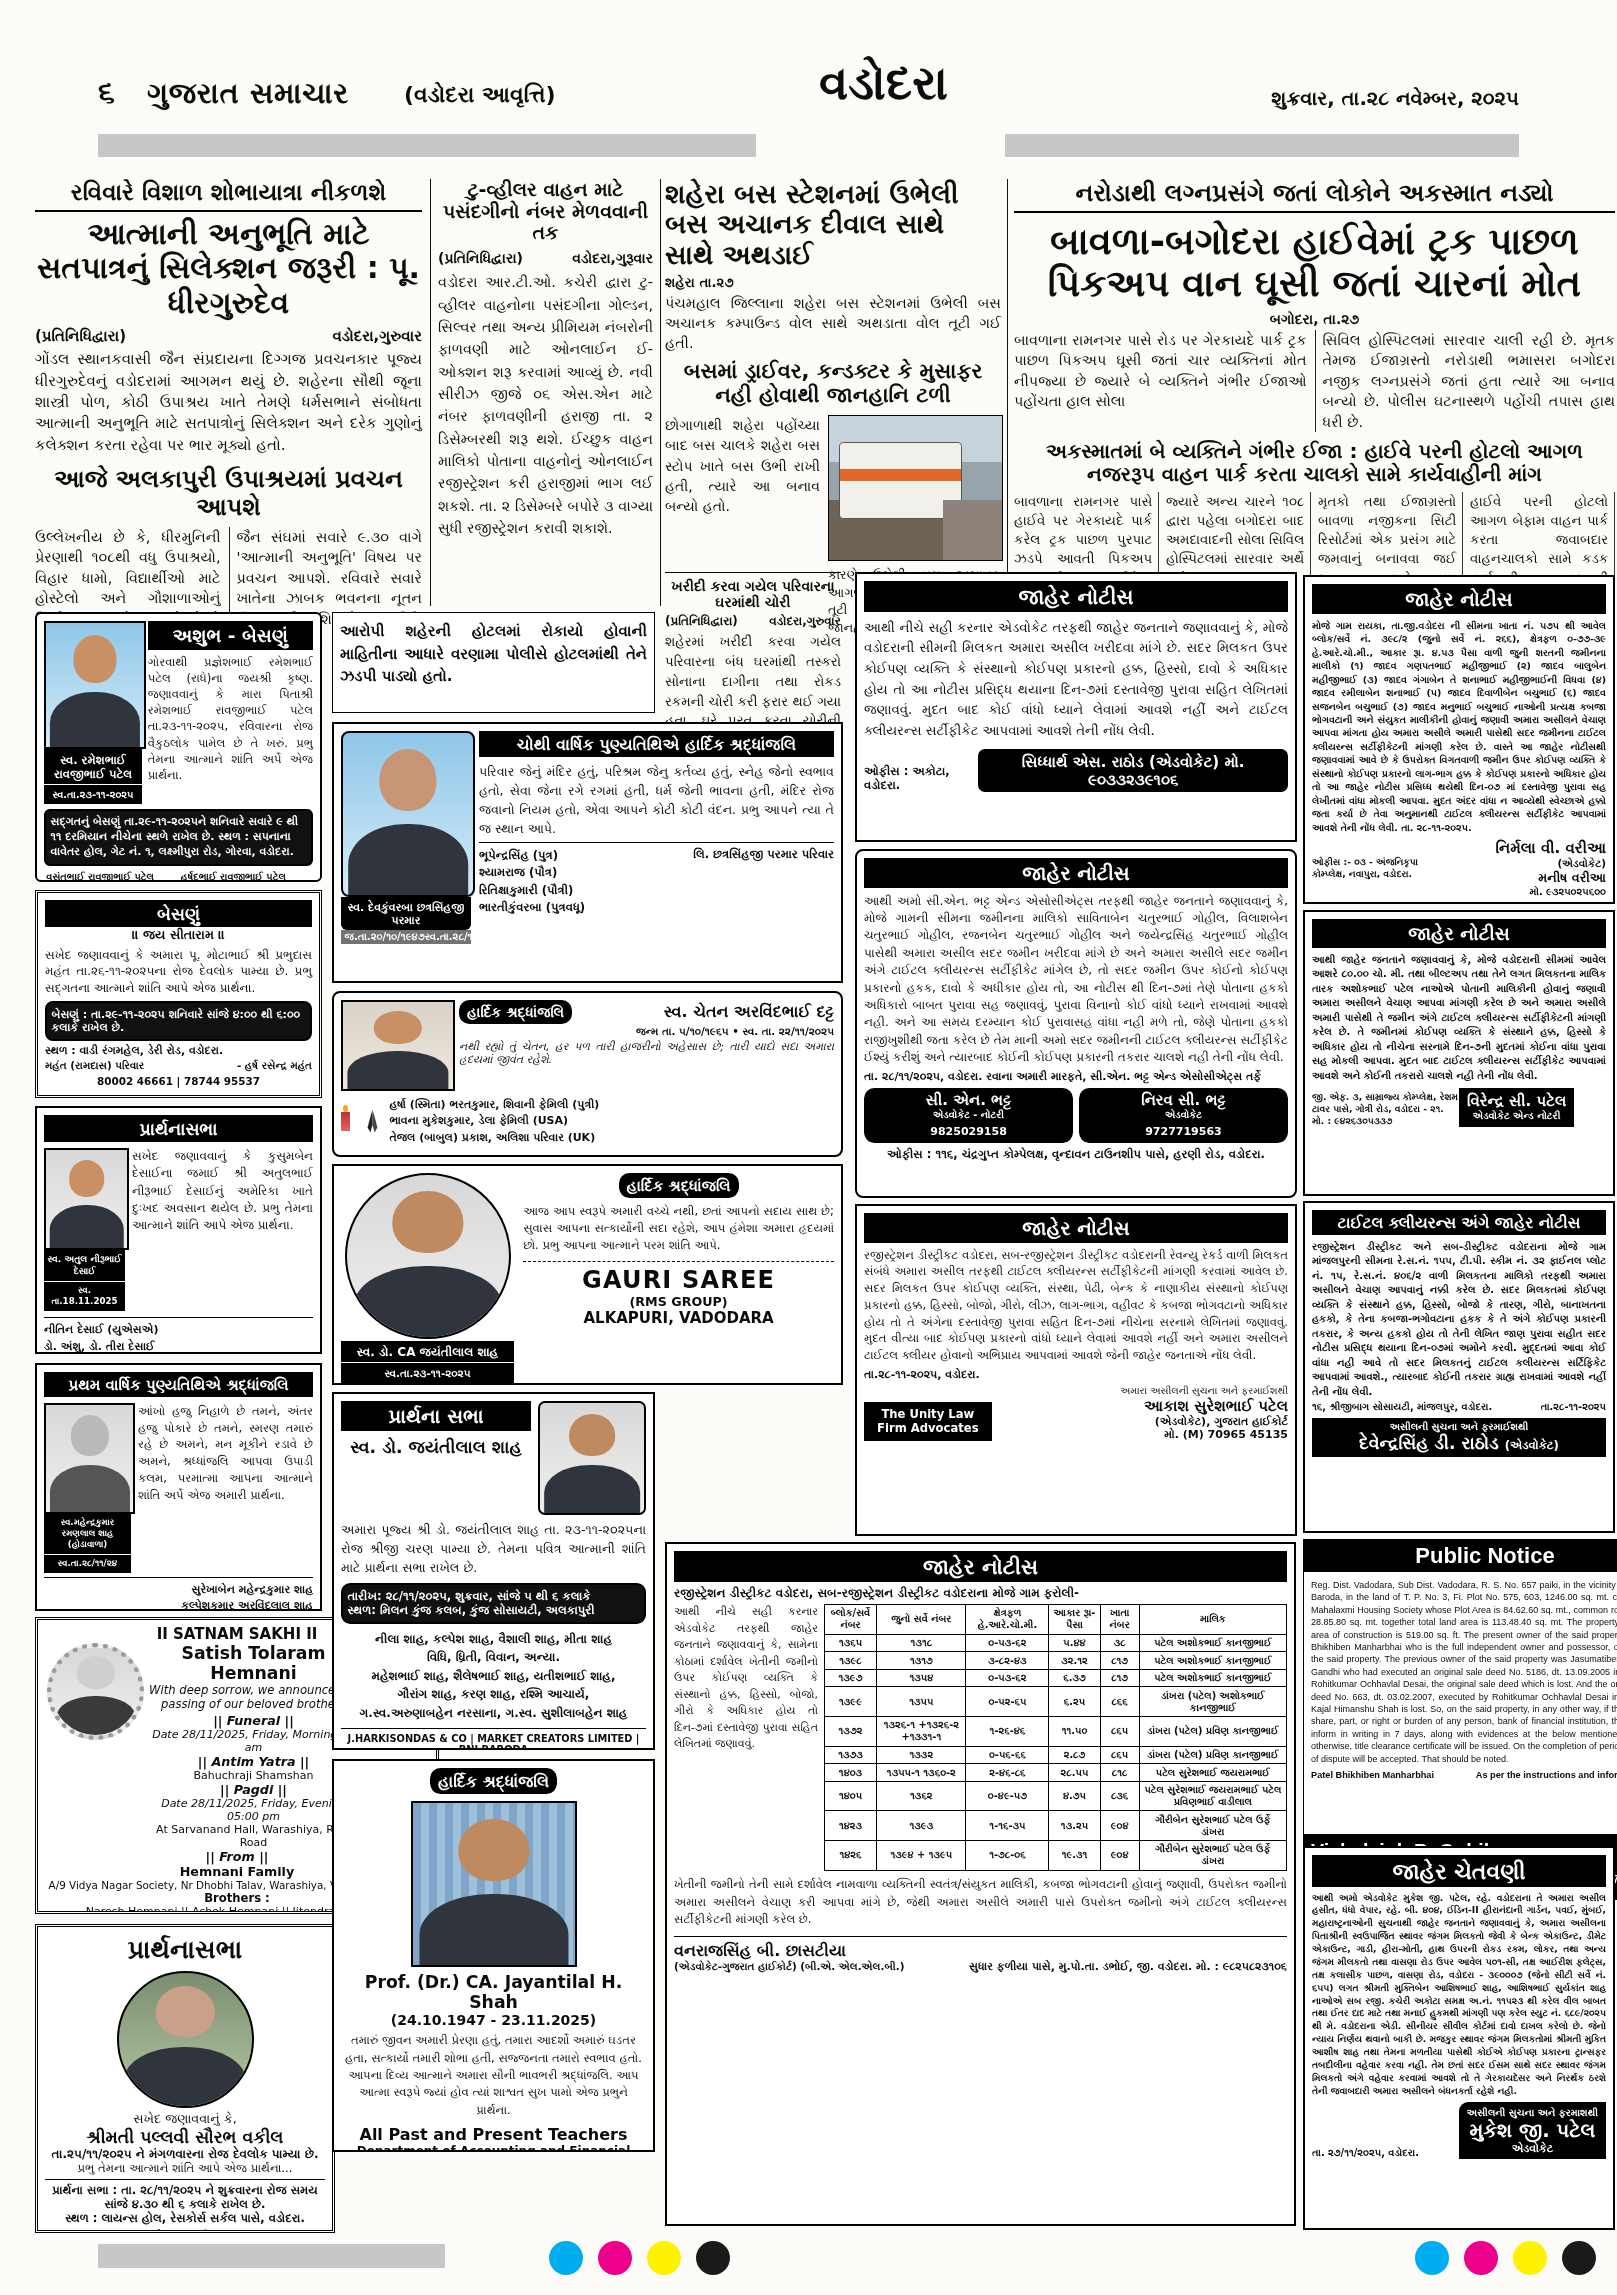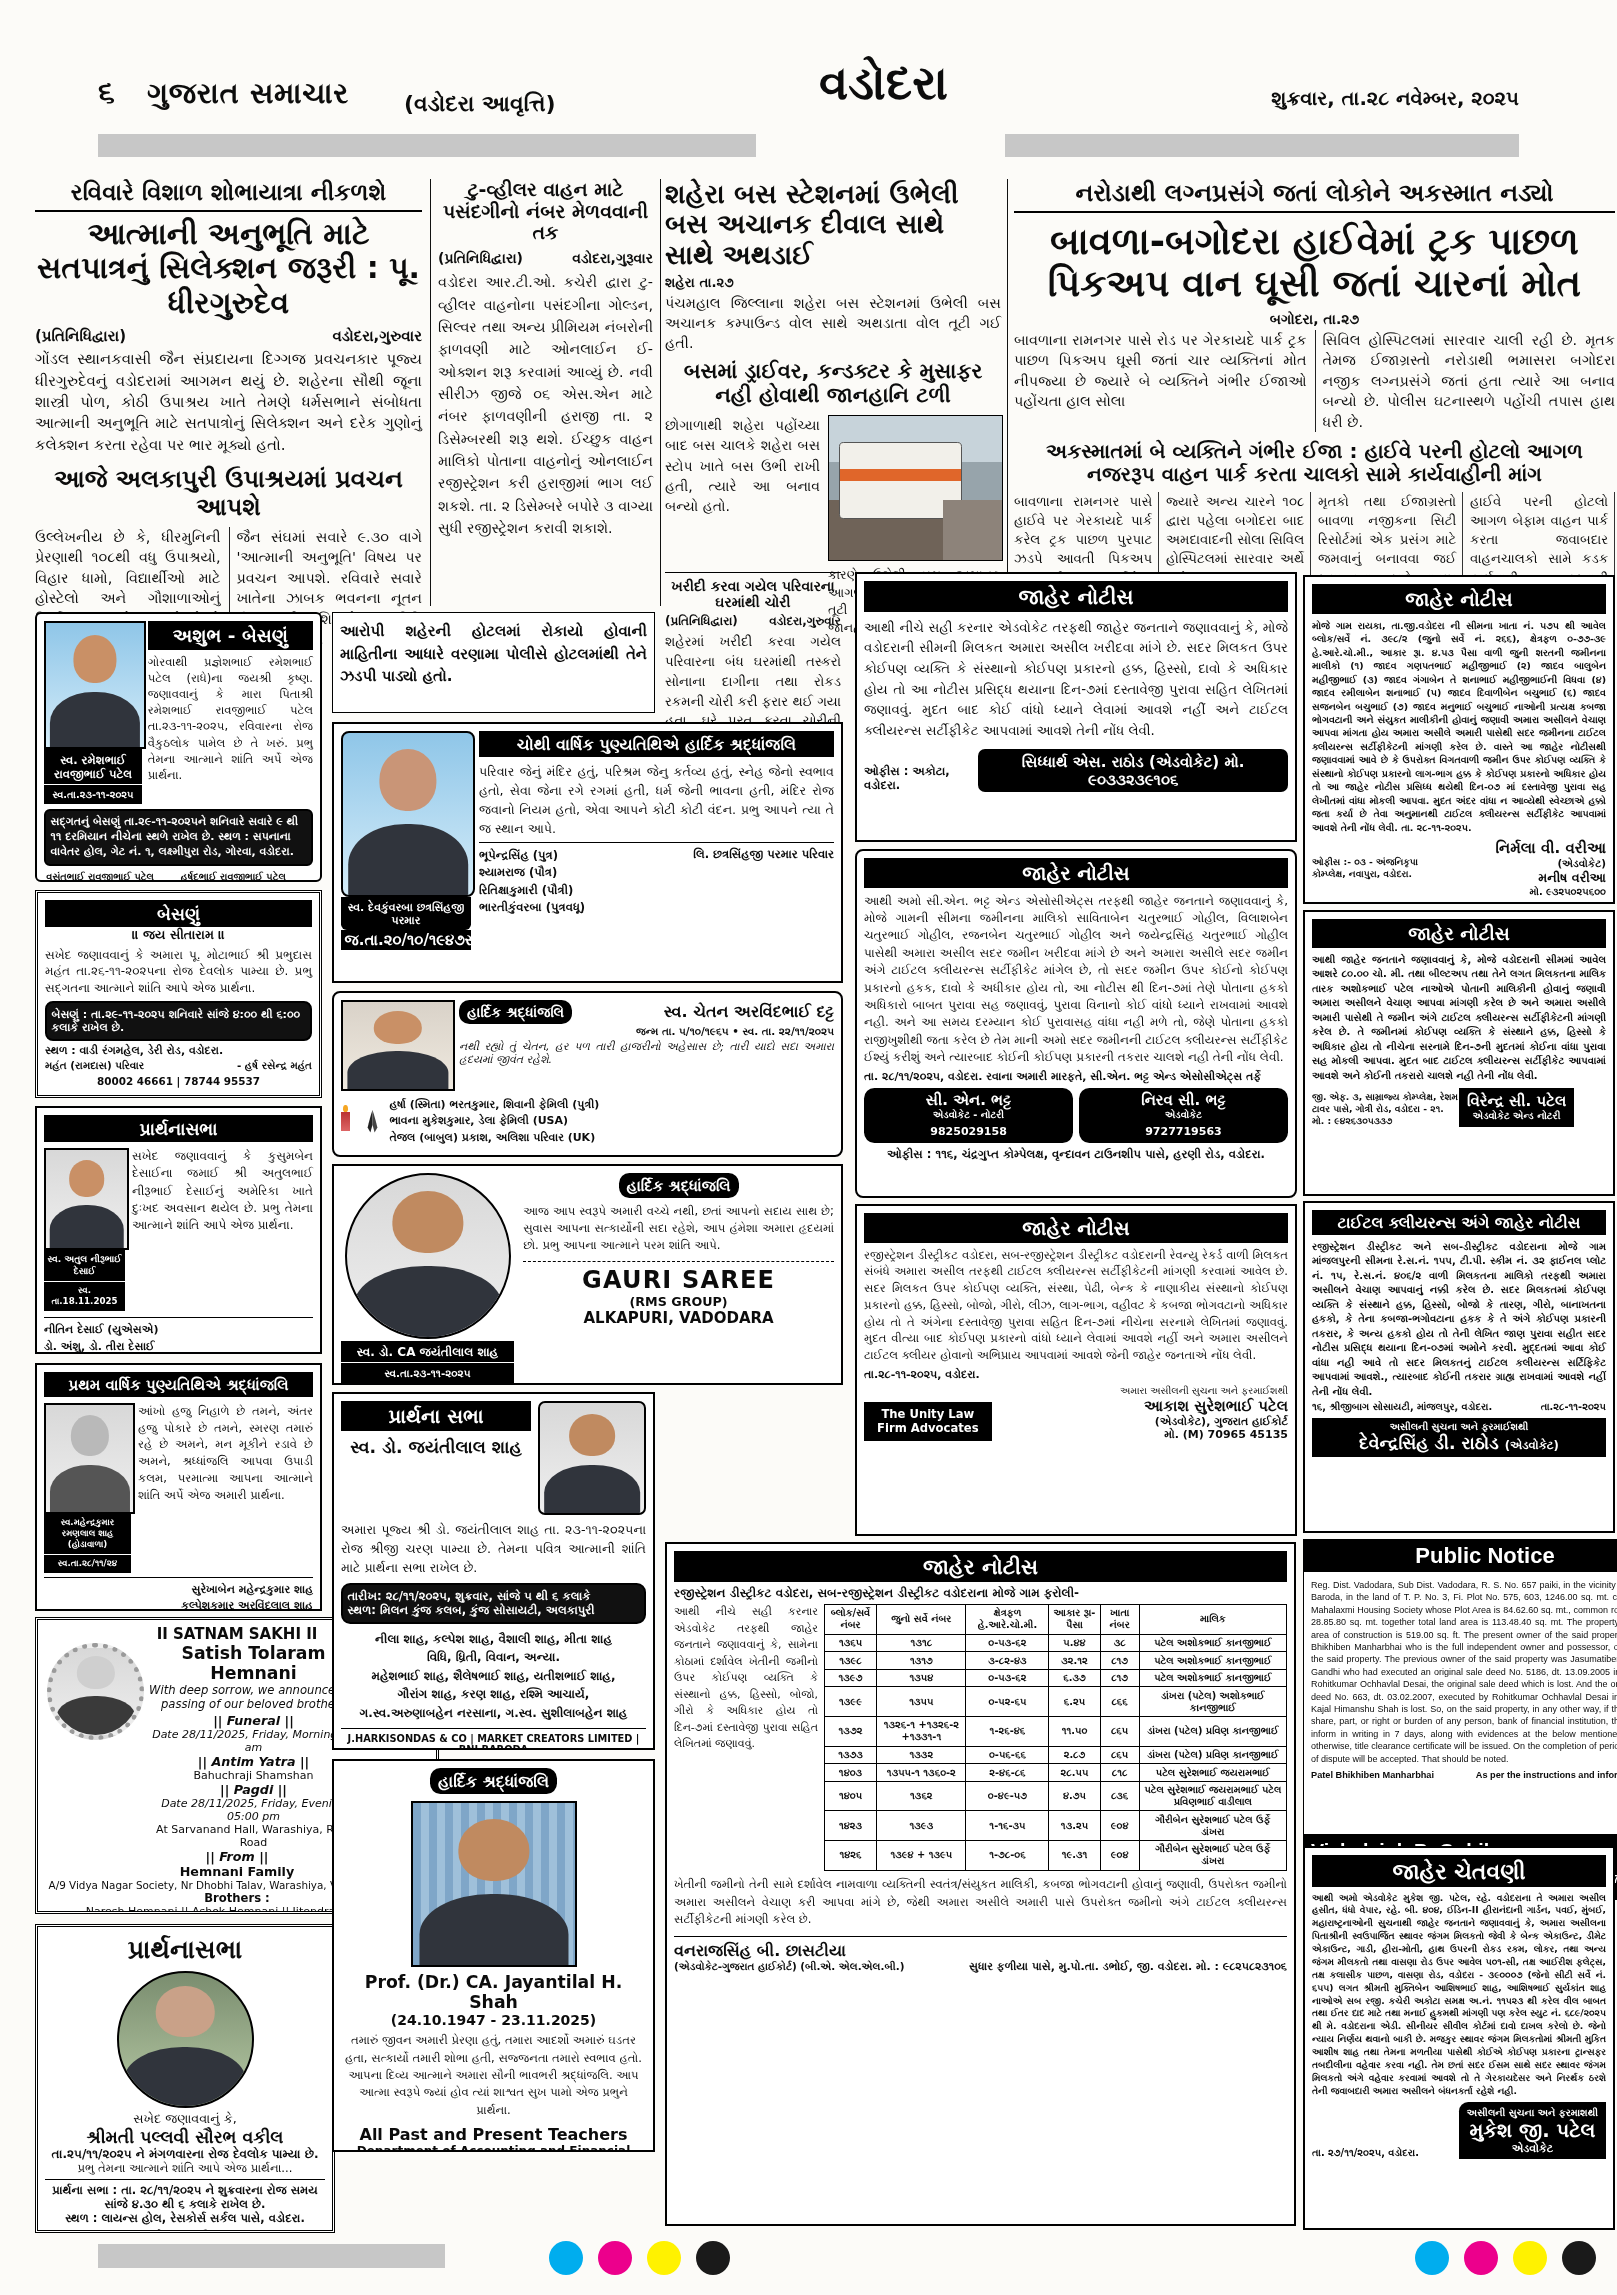--- a/index.html
+++ b/index.html
@@ -54,21 +54,21 @@
   .candle:before{content:"";position:absolute;top:-7px;left:2.3px;width:4.6px;height:7px;background:#f5a623;border-radius:50% 50% 50% 50%/60% 60% 40% 40%;}
   svg.hands{display:inline-block;}
 </style>
 </head>
 <body>
 
 <div id="page">
 
   <div class="abs" style="left:98px;top:74px;font-size:30px;font-weight:800;">૬</div>
   <div class="abs" style="left:147px;top:76px;font-size:29px;font-weight:800;letter-spacing:0.6px;">ગુજરાત સમાચાર</div>
-  <div class="abs" style="left:404px;top:91px;font-size:22px;font-weight:600;">(વડોદરા આવૃત્તિ)</div>
+  <div class="abs" style="left:404px;top:82px;font-size:22px;font-weight:600;">(વડોદરા આવૃત્તિ)</div>
   <div class="abs" style="left:768px;top:55px;width:231px;text-align:center;font-size:47px;font-weight:800;">વડોદરા</div>
   <div class="abs" style="right:98px;top:87px;font-size:19.6px;font-weight:700;">શુક્રવાર, તા.૨૮ નવેમ્બર, ૨૦૨૫</div>
   <div class="greyband" style="left:98px;top:134px;width:658px;height:23px;"></div>
   <div class="greyband" style="left:1005px;top:134px;width:514px;height:23px;"></div>
 
   <div class="rule-v" style="left:430px;top:179px;height:427px;"></div>
   <div class="rule-v" style="left:660px;top:179px;height:427px;"></div>
   <div class="rule-v" style="left:1007px;top:179px;height:399px;"></div>
 
   <div class="abs" style="left:35px;top:179px;width:387px;">
@@ -269,21 +269,21 @@
   </div>
 
   <div class="abs box" style="left:332px;top:722px;width:511px;height:261px;border-width:2.3px;">
     <div style="display:flex;gap:8px;">
       <div style="width:130px;">
         <div class="ph bg-blue" style="width:130px;height:162px;border-radius:8px;">
             <div class="head" style="background:#c99577;"></div>
             <div class="torso t-pink"></div>
           </div>
         <div class="capplate" style="font-size:11px;border-radius:0 0 5.8px 5.8px;">સ્વ. દેવકુંવરબા છત્રસિંહજી પરમાર</div>
-        <div style="display:flex;justify-content:space-between;font-size:15px;font-weight:700;background:#000000;color:#fff;padding:1.2px 3.5px;">
+        <div style="display:flex;justify-content:space-between;font-size:10px;font-weight:700;background:#737373;color:#fff;padding:1.2px 3.5px;">
           <span>જ.તા.૨૦/૧૦/૧૯૪૭</span>
           <span>સ્વ.તા.૨૮/૧૧/૨૦૨૧</span>
         </div>
       </div>
       <div style="flex:1;">
         <div class="tbar" style="font-size:16px;">ચોથી વાર્ષિક પુણ્યતિથિએ હાર્દિક શ્રદ્ધાંજલિ</div>
         <div class="just" style="font-size:12.7px;line-height:1.5;margin-top:4.6px;">પરિવાર જેનું મંદિર હતું, પરિશ્રમ જેનુ કર્તવ્ય હતું, સ્નેહ જેનો સ્વભાવ હતો, સેવા જેના રગે રગમાં હતી, ધર્મ જેની ભાવના હતી, મંદિર રોજ જવાનો નિયમ હતો, એવા આપને કોટી કોટી વંદન. પ્રભુ આપને ત્યા તે જ સ્થાન આપે.</div>
         <div style="border-top:1.7px solid #000;margin-top:4.6px;padding-top:3.5px;display:flex;justify-content:space-between;">
           <div style="font-size:11.6px;font-weight:700;line-height:1.5;">
             <div>ભૂપેન્દ્રસિંહ (પુત્ર)</div>

